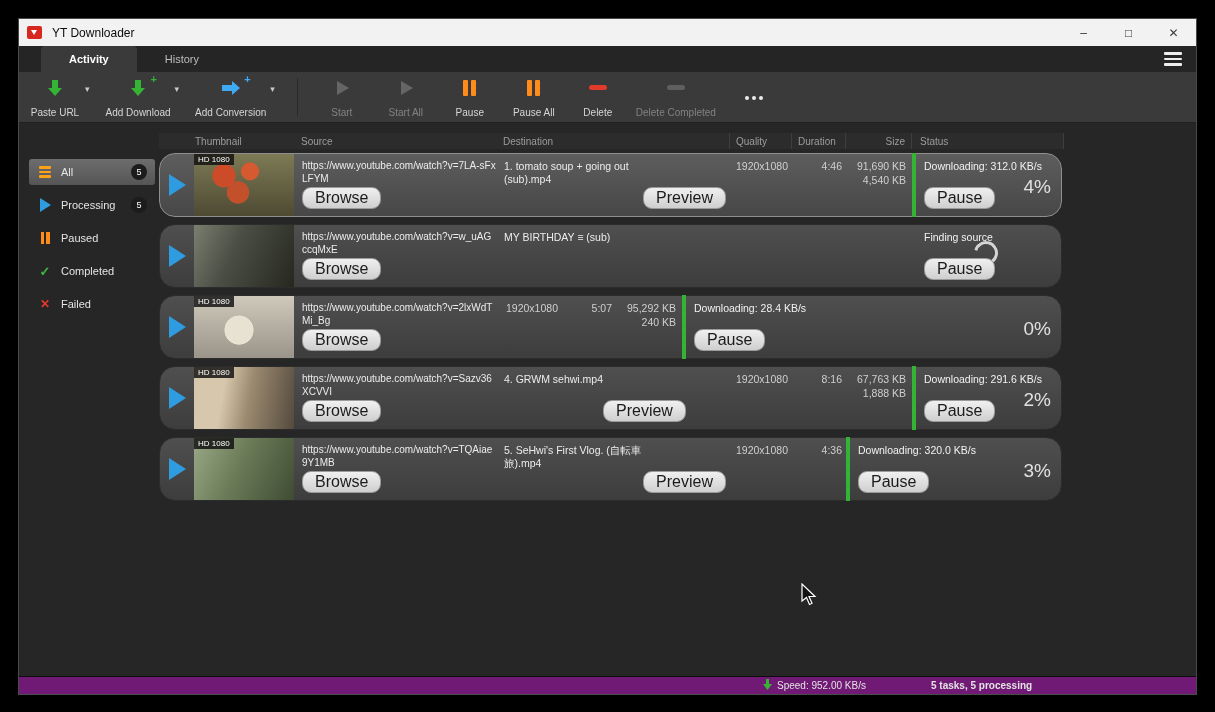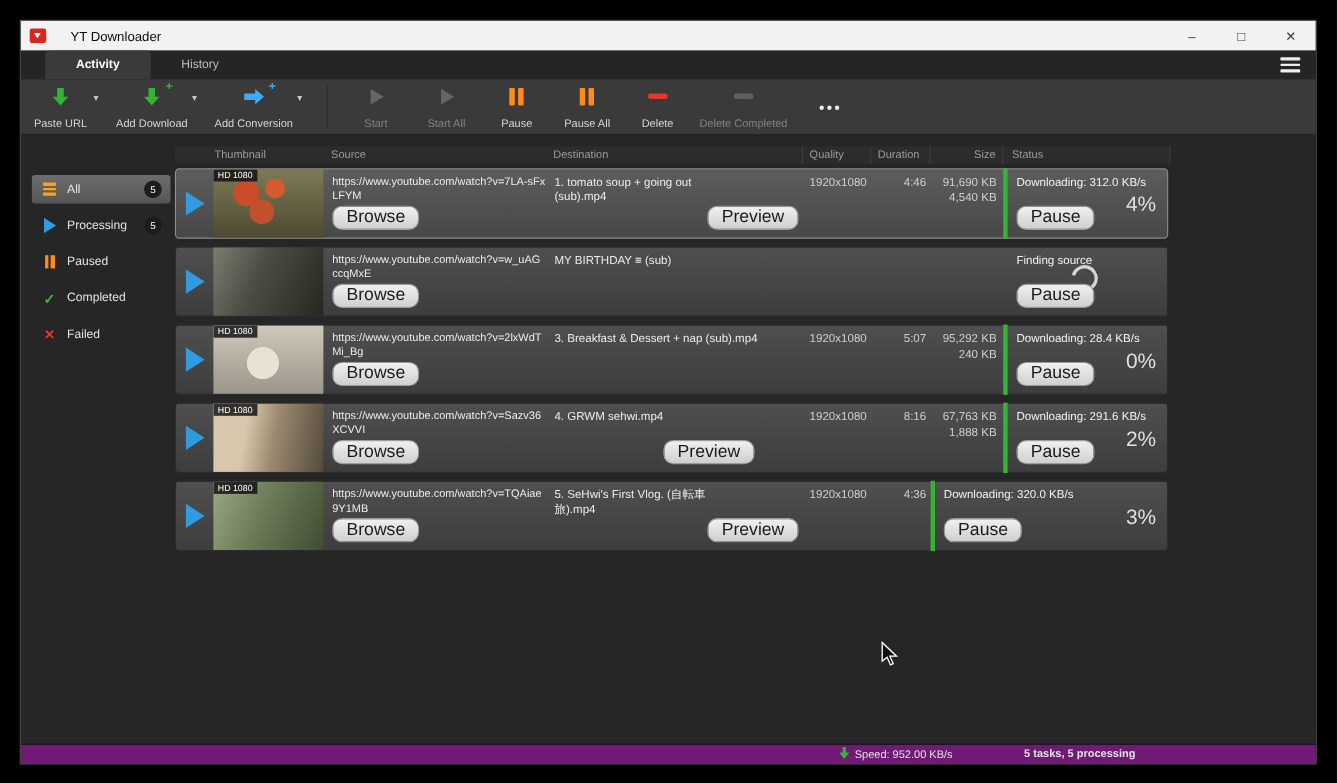--- a/index.html
+++ b/index.html
@@ -7,21 +7,21 @@
               font-family:"Liberation Sans", sans-serif; position:relative; }
 
   .window { position:absolute; left:18px; top:18px; width:1179px; height:677px;
             background:#262626; border:1px solid #4a4a4a; display:flex; flex-direction:column; }
 
   
   .titlebar { height:27px; background:#f2f2f2; display:flex; align-items:center; padding-left:8px; flex:none; }
   .app-icon { width:15px; height:13px; background:#d6281e; border-radius:2px; position:relative; }
   .app-icon::after { content:''; position:absolute; left:4px; top:4px;
                      border-left:3.5px solid transparent; border-right:3.5px solid transparent; border-top:5px solid #fff; }
-  .title-text { font-size:12px; color:#0b0b0b; margin-left:22px; }
+  .title-text { font-size:12px; color:#0b0b0b; margin-left:10px; }
   .win-controls { margin-left:auto; display:flex; height:100%; }
   .win-btn { width:45px; display:flex; align-items:center; justify-content:center; font-size:12px; color:#3a3a3a; cursor:default; }
 
   
   .tabbar { height:26px; background:#252525; display:flex; align-items:stretch; padding-left:22px; position:relative; flex:none; }
   .tab { padding:0 28px; font-size:11px; color:#bdbdbd; display:flex; align-items:center; }
   .tab.active { background:#3a3a3a; color:#fff; font-weight:bold; border-radius:4px 4px 0 0; }
   .menu-icon { position:absolute; right:14px; top:6px; display:flex; flex-direction:column; gap:3px; }
   .menu-icon i { display:block; width:18px; height:2.5px; background:#eee; border-radius:1px; }
 
@@ -59,21 +59,21 @@
 
   .list-header { display:flex; height:16px; align-items:center; width:905px; background:#2c2c2c; color:#9c9c9c; font-size:10px; margin-bottom:4px; }
   .h-cell { height:100%; display:flex; align-items:center; }
   .h-play { width:34px; } .h-thumb { width:100px; padding-left:2px; } .h-source { width:206px; padding-left:8px; }
   .h-dest { width:230px; padding-left:4px; }
   .h-quality { width:62px; padding-left:6px; border-left:1px solid #3e3e3e; }
   .h-duration { width:54px; padding-left:6px; border-left:1px solid #3e3e3e; }
   .h-size { width:66px; justify-content:flex-end; padding-right:6px; border-left:1px solid #3e3e3e; }
   .h-status { flex:1; padding-left:8px; border-left:1px solid #3e3e3e; border-right:1px solid #3e3e3e; }
 
-  .row { display:flex; width:903px; height:64px; margin-bottom:7px; border-radius:4px; border:1px solid #2c2c2c;
+  .row { display:flex; width:903px; height:64px; margin-bottom:7px; border-radius:16px; border:1px solid #2c2c2c;
          background:linear-gradient(#4f4f4f,#3d3d3d); position:relative; }
   .row.selected { background:linear-gradient(#5d5d5d,#474747); border-color:#8f8f8f; }
   .c-play { width:34px; display:flex; align-items:center; justify-content:center; flex:none; }
   .play-tri { width:0; height:0; border-left:17px solid #2f9be0; border-top:11px solid transparent; border-bottom:11px solid transparent; }
   .c-thumb { width:100px; height:62px; position:relative; overflow:hidden; flex:none; }
   .hd-badge { position:absolute; top:0; left:0; background:rgba(15,15,15,.82); color:#fff; font-size:8px; padding:1px 4px; }
   .t1 { background:radial-gradient(circle at 30% 35%, #cc4b28 0 14%, transparent 15%),
                radial-gradient(circle at 56% 28%, #d55a30 0 12%, transparent 13%),
                radial-gradient(circle at 44% 62%, #c2502b 0 16%, transparent 17%),
                linear-gradient(#7d7a55,#4e4a33); }
@@ -322,23 +322,20 @@
         <div class="c-play">
             <span class="play-tri"></span>
           </div>
         <div class="c-thumb t3">
           <span class="hd-badge">HD 1080</span>
         </div>
         <div class="c-source">
           <div class="src-url">https://www.youtube.com/watch?v=2lxWdTMi_Bg</div>
           <button class="pill">Browse</button>
         </div>
-        <div class="c-dest">
-          <div class="dest-text">3. Breakfast &amp; Dessert + nap (sub).mp4</div>
-        </div>
         <div class="c-quality">1920x1080</div>
         <div class="c-duration">5:07</div>
         <div class="c-size">
           <span>95,292 KB</span>
             <span>240 KB</span>
         </div>
         <div class="c-status">
           <span class="progress-bar"></span>
           <div class="status-text">Downloading: 28.4 KB/s</div>
           <div class="percent">0%</div>

